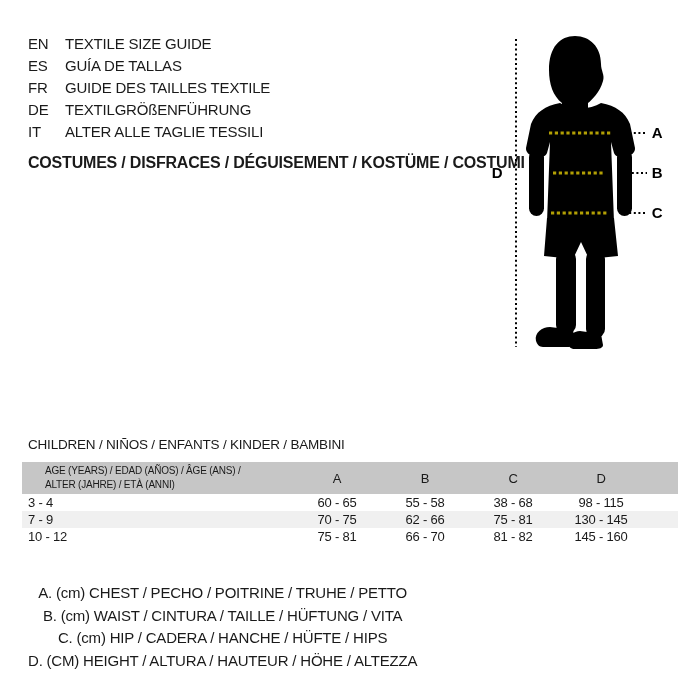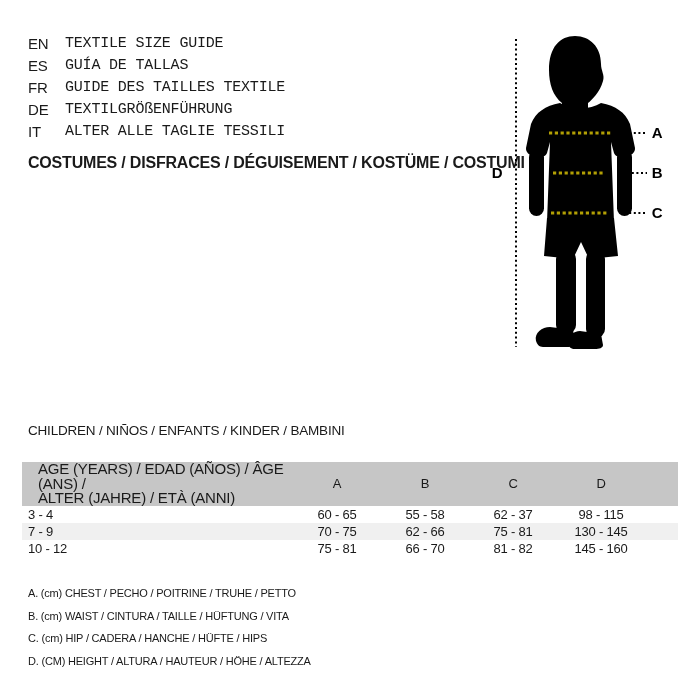--- a/index.html
+++ b/index.html
@@ -10,65 +10,65 @@
     color: #1a1a1a;
     letter-spacing: -0.2px;
     overflow: hidden;
   }
   .page { position: relative; width: 700px; height: 700px; background: #fff; }
 
   
   .lang-list { position: absolute; left: 28px; top: 32px; }
   .lang-row { display: flex; height: 22px; align-items: center; font-size: 15px; font-weight: 500; }
   .lang-code { width: 37px; flex: 0 0 37px; }
-  .lang-label { white-space: nowrap; font-family: Liberation Mono, monospace; }
+  .lang-label { white-space: nowrap; }
 
   .costumes-title {
     position: absolute; left: 28px; top: 154px;
     font-size: 16px; font-weight: 700; white-space: nowrap;
   }
 
   
   .figure { position: absolute; left: 480px; top: 25px; width: 220px; height: 335px; }
   .figure svg { display: block; width: 220px; height: 335px; }
   .sil { fill: #000; }
   .dash-line { stroke: var(--dash-color, #b3a004); stroke-width: 3; fill: none; }
   .dot-line  { stroke: #000; stroke-width: 2; fill: none; }
   .meas-label {
     position: absolute; width: 18px; text-align: center;
     font-size: 15px; font-weight: 700; color: #000; line-height: 18px;
   }
 
   
   .children-heading {
-    position: absolute; left: 28px; top: 423px;
+    position: absolute; left: 28px; top: 437px;
     font-size: 13.5px; font-weight: 500; white-space: nowrap;
   }
   .size-table {
     position: absolute; left: 22px; top: 462px; width: 656px;
     border-collapse: collapse; table-layout: fixed;
     font-size: 13px; letter-spacing: -0.2px;
   }
   .size-table col.c-age { width: 271px; }
   .size-table col.c-val { width: 88px; }
   .size-table col.c-sp  { width: 33px; }
   .size-table th, .size-table td { font-weight: 400; padding: 0; vertical-align: middle; }
   .size-table thead th { background: var(--header-bg, #c6c6c6); height: 32px; }
   .size-table thead th.age-h {
-    text-align: left; padding-left: 16px; font-size: 15px; line-height: 14.5px;
+    text-align: left; padding-left: 23px; font-size: 10px; line-height: 14.5px;
   }
   .size-table thead th.val-h { text-align: center; font-size: 13px; }
   .size-table tbody td { height: 17px; margin-left: 27px; }
   .size-table tbody td.age-cell { text-align: left; padding-left: 6px; }
   .size-table tbody td.value-cell { text-align: center; }
   .size-table tbody tr:nth-child(even) td { background: var(--alt-row-bg, #f0f0f0); }
 
   
   .legend { position: absolute; left: 28px; top: 582px; }
-  .legend-item { height: 22.5px; line-height: 22.5px; font-size: 11px; font-weight: 500; white-space: nowrap; }
+  .legend-item { height: 22.5px; line-height: 22.5px; font-size: 15px; font-weight: 500; white-space: nowrap; text-align: center; }
 </style>
 </head>
 <body>
 
 <div class="page">
 
   <div class="lang-list">
     <div class="lang-row">
       <span class="lang-code">EN</span>
       <span class="lang-label">TEXTILE SIZE GUIDE</span>
@@ -160,21 +160,21 @@
         <th class="val-h">C</th>
         <th class="val-h">D</th>
         <th></th>
       </tr>
     </thead>
     <tbody>
       <tr>
         <td class="age-cell">3 - 4</td>
         <td class="value-cell">60 - 65</td>
         <td class="value-cell">55 - 58</td>
-        <td class="value-cell">62 - 37</td>
+        <td class="value-cell">38 - 68</td>
         <td class="value-cell">98 - 115</td>
         <td></td>
       </tr>
       <tr>
         <td class="age-cell">7 - 9</td>
         <td class="value-cell">70 - 75</td>
         <td class="value-cell">62 - 66</td>
         <td class="value-cell">75 - 81</td>
         <td class="value-cell">130 - 145</td>
         <td></td>

